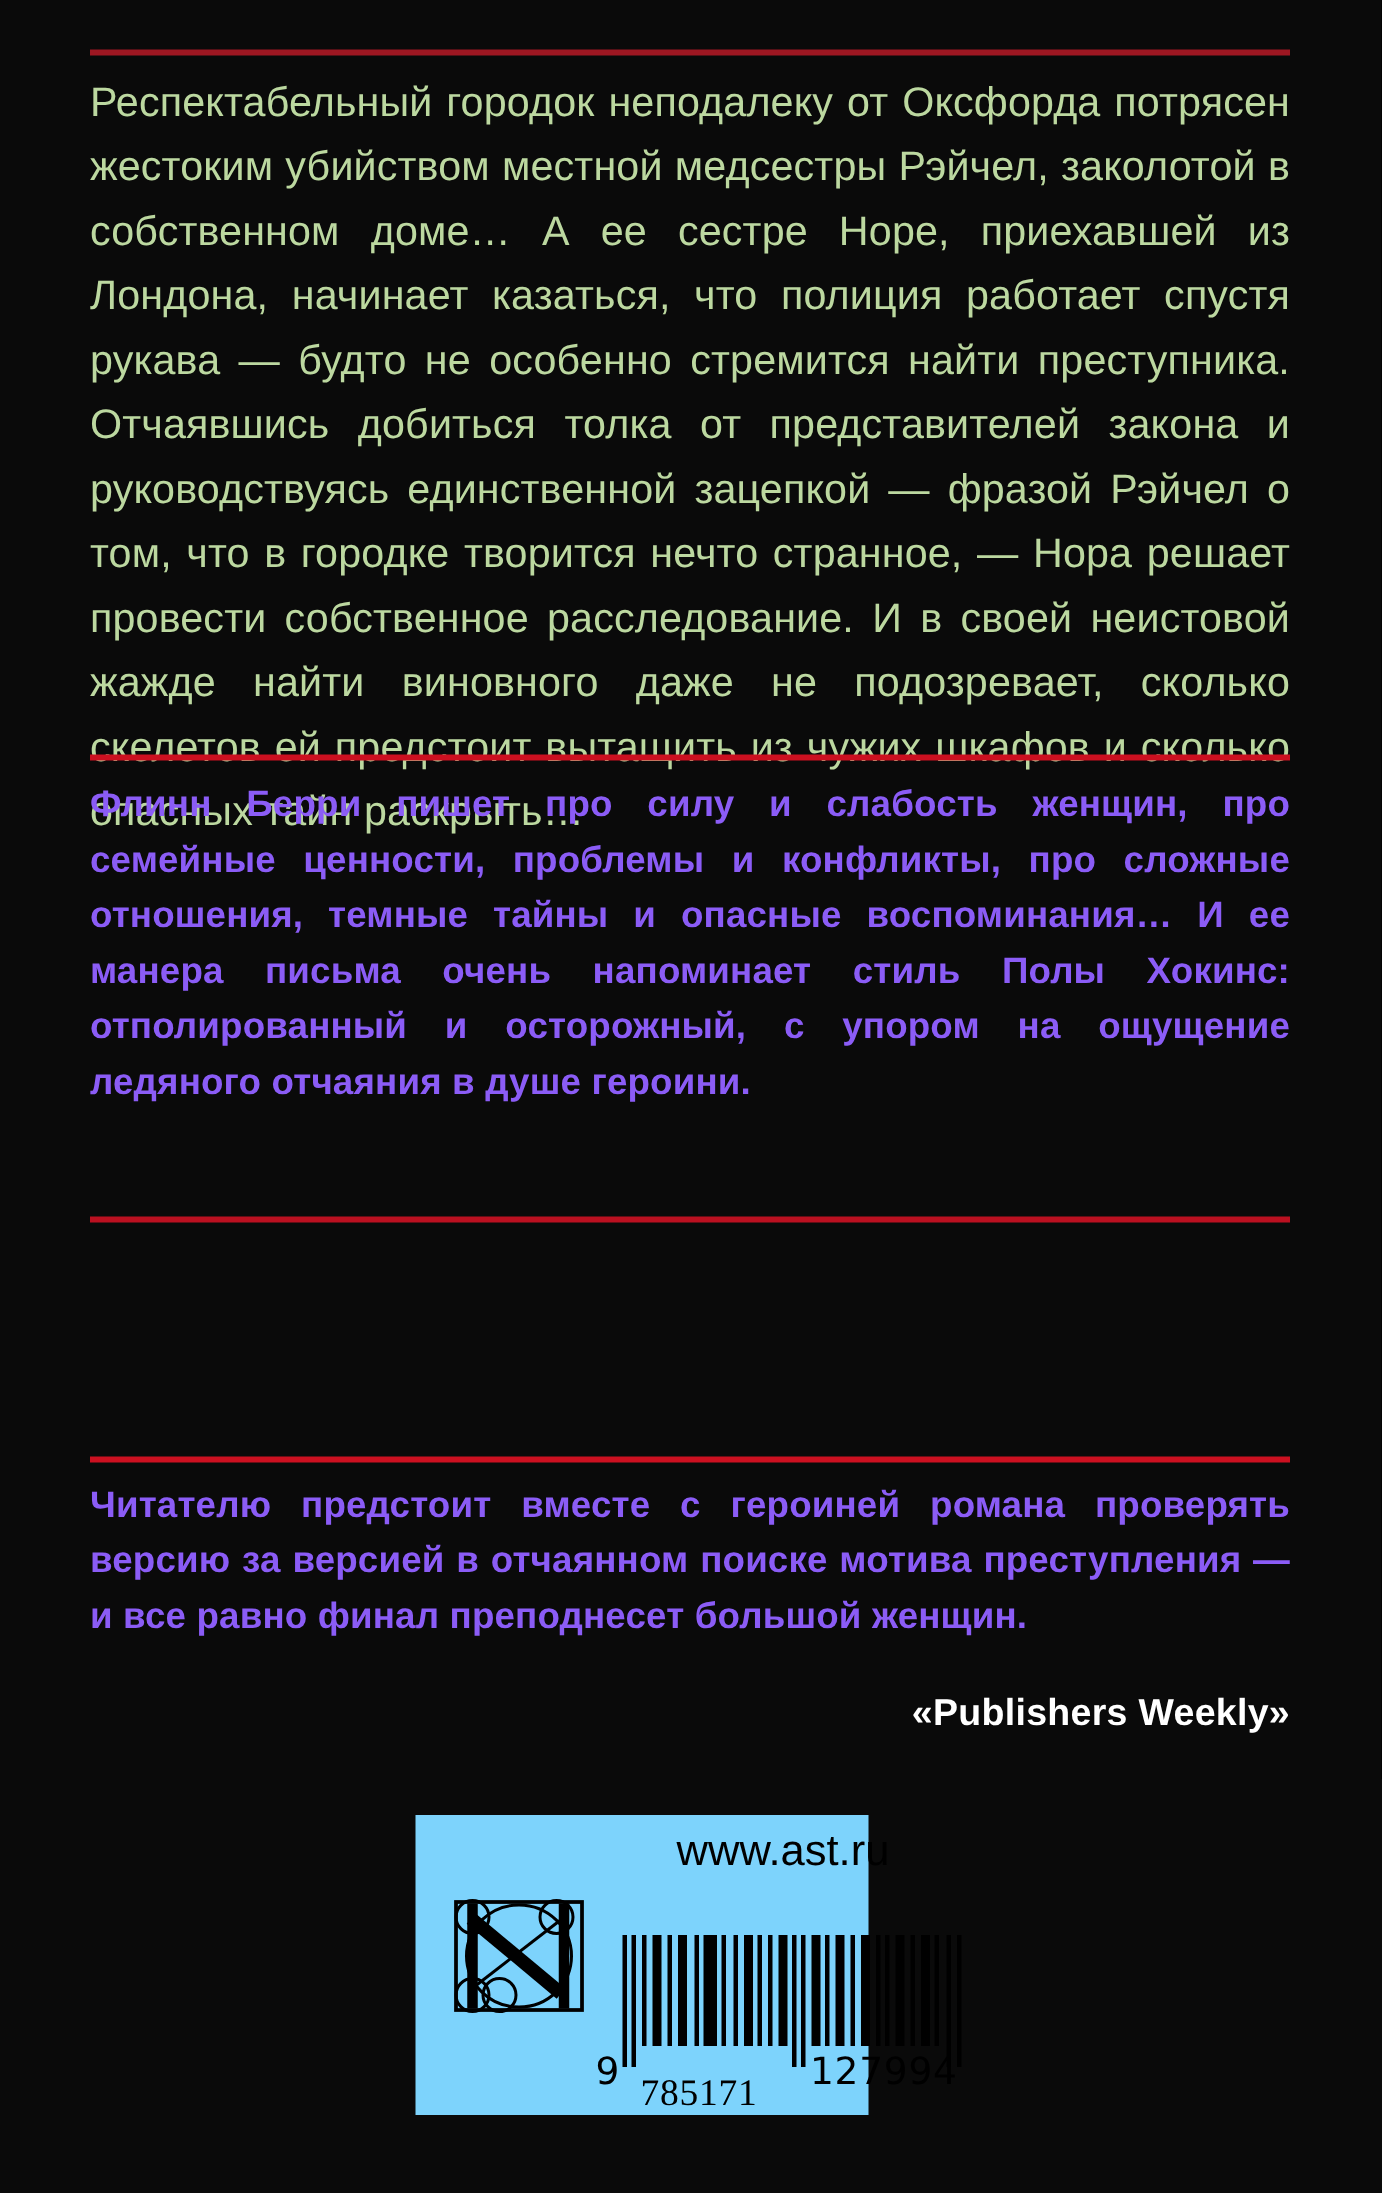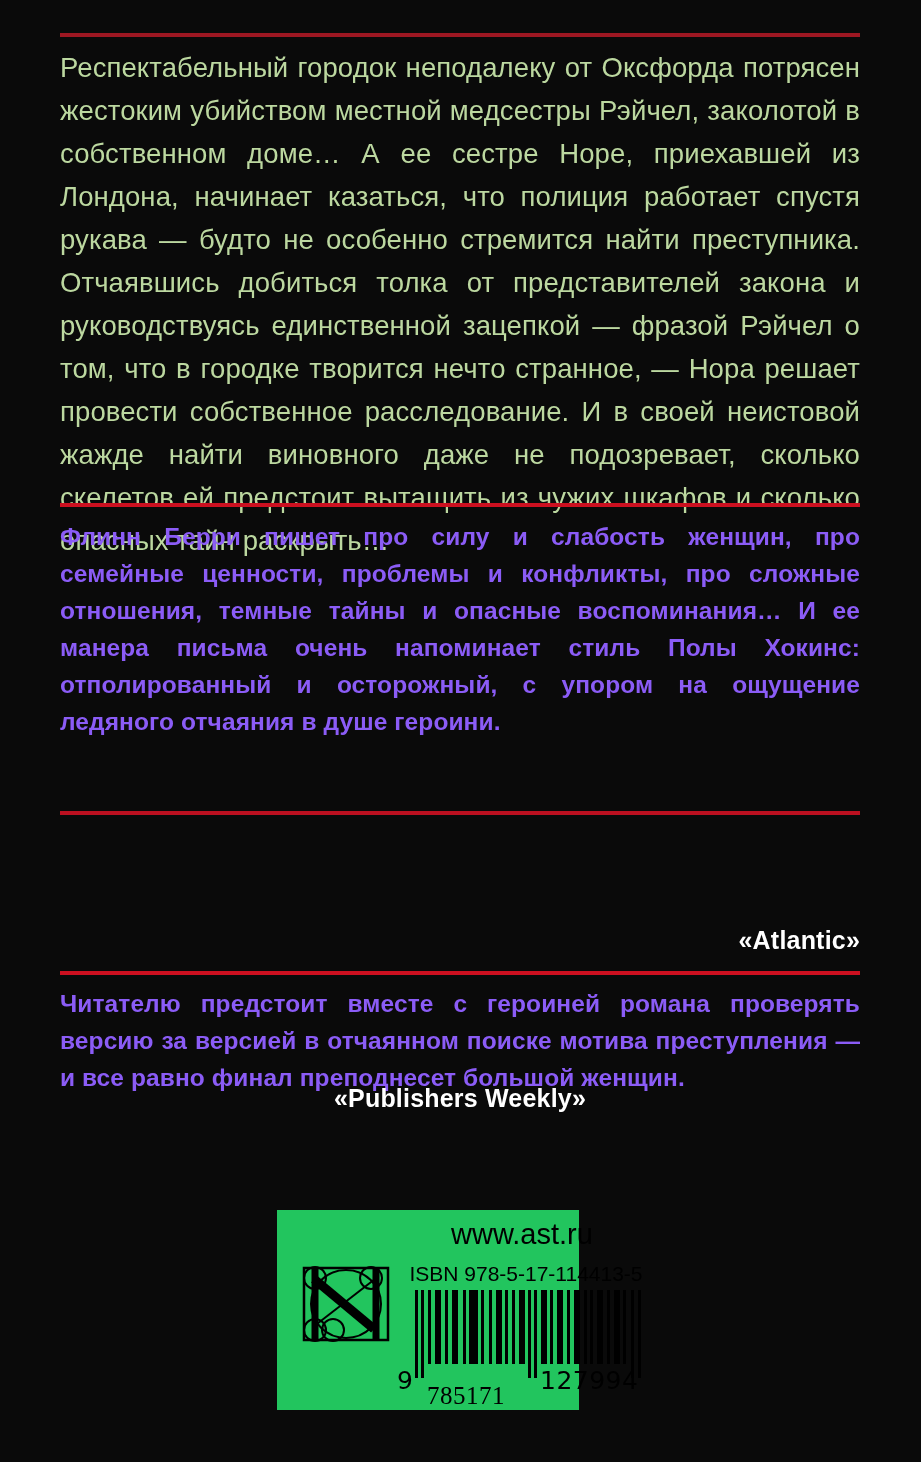--- a/index.html
+++ b/index.html
@@ -66,30 +66,30 @@
     width: 800px;
     text-align: right;
     color: #ffffff;
     font-size: 25px;
     font-weight: 700;
     line-height: 30px;
     letter-spacing: 0.2px;
   }
   .source.s1 { top: 762px; }
   .source.s2 { top: 925px; }
-  .source.s3 { top: 1083px; text-align: center; }
+  .source.s3 { top: 1127px; }
 
   
   .barcode-panel {
     position: absolute;
     left: 277px;
     top: 1210px;
     width: 302px;
     height: 200px;
-    background: #22c55e;
+    background: #7dd3fc;
     box-sizing: border-box;
   }
   .site-url {
     position: absolute;
     left: 120px;
     top: 8px;
     width: 250px;
     text-align: center;
     color: #000;
     font-size: 29px;
@@ -158,21 +158,20 @@
   <div class="block synopsis">
     <p>Респектабельный городок неподалеку от Оксфорда потрясен жестоким убийством местной медсестры Рэйчел, заколотой в собственном доме… А ее сестре Норе, приехавшей из Лондона, начинает казаться, что полиция работает спустя рукава — будто не особенно стремится найти преступника. Отчаявшись добиться толка от представителей закона и руководствуясь единственной зацепкой — фразой Рэйчел о том, что в городке творится нечто странное, — Нора решает провести собственное расследование. И в своей неистовой жажде найти виновного даже не подозревает, сколько скелетов ей предстоит вытащить из чужих шкафов и сколько опасных тайн раскрыть…</p>
   </div>
 
   <div class="rule r2"></div>
   <div class="block praise q1">
     <p>Флинн Берри пишет про силу и слабость женщин, про семейные ценности, проблемы и конфликты, про сложные отношения, темные тайны и опасные воспоминания… И ее манера письма очень напоминает стиль Полы Хокинс: отполированный и осторожный, с упором на ощущение ледяного отчаяния в душе героини.</p>
   </div>
 
   <div class="rule r3"></div>
-  <div class="source s2">«Atlantic»</div>
 
   <div class="rule r4"></div>
   <div class="block praise q3">
     <p>Читателю предстоит вместе с героиней романа проверять версию за версией в отчаянном поиске мотива преступления — и все равно финал преподнесет большой женщин.</p>
   </div>
   <div class="source s3">«Publishers Weekly»</div>
 
   <div class="barcode-panel">
 
     <div class="site-url">www.ast.ru</div>
@@ -185,21 +184,20 @@
         <circle cx="71" cy="13" r="11" fill="none" stroke="#000" stroke-width="2"></circle>
         <circle cx="15" cy="65" r="11" fill="none" stroke="#000" stroke-width="2"></circle>
         <circle cx="33" cy="65" r="11" fill="none" stroke="#000" stroke-width="2"></circle>
         <line x1="13" y1="62" x2="75" y2="14" stroke="#000" stroke-width="2"></line>
         <line x1="14" y1="14" x2="74" y2="64" stroke="#000" stroke-width="9"></line>
         <line x1="15" y1="4" x2="15" y2="74" stroke="#000" stroke-width="7"></line>
         <line x1="76" y1="4" x2="76" y2="74" stroke="#000" stroke-width="7"></line>
       </svg>
     </div>
 
-    <div class="isbn-line">ISBN 978-5-17-114413-5</div>
 
     <div class="barcode-wrap">
       <div class="bars">
         <span class="guard" style="left:18px;width:3px"></span>
         <span class="guard" style="left:24px;width:3px"></span>
         <span style="left:31px;width:3px"></span>
         <span style="left:38px;width:6px"></span>
         <span style="left:48px;width:3px"></span>
         <span style="left:55px;width:6px"></span>
         <span style="left:66px;width:3px"></span>

